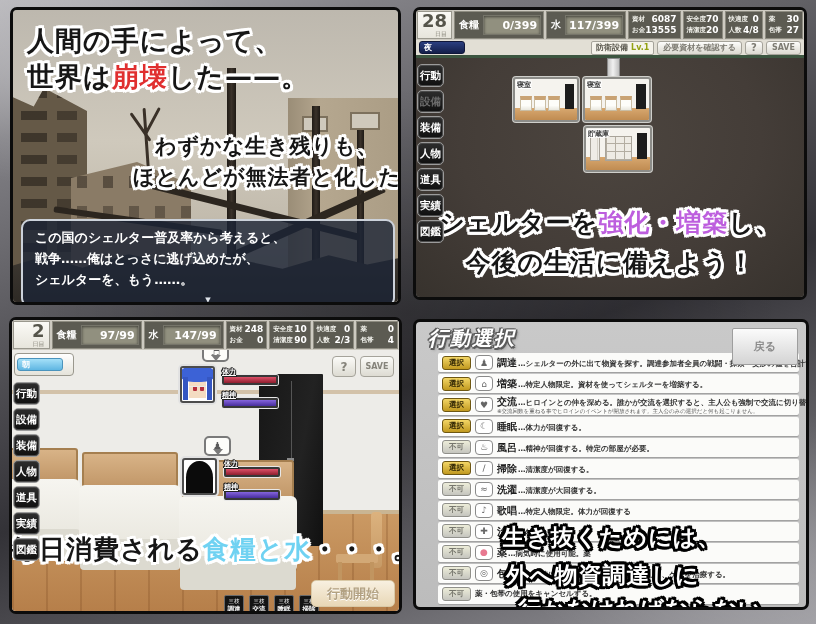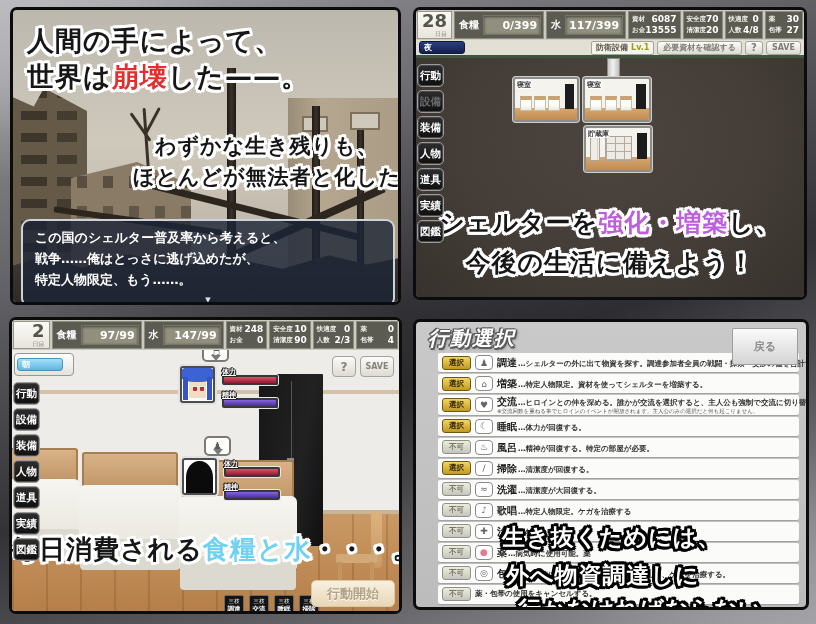--- a/index.html
+++ b/index.html
@@ -192,21 +192,21 @@
     <div class="rubble"></div>
 
     <div class="abs ow" style="left:14px;top:13px;font-size:27px;z-index:7;">人間の手によって、</div>
     <div class="abs ow" style="left:14px;top:49px;font-size:27px;z-index:7;"><span>世界は</span><span class="hl-red">崩壊</span><span>した——。</span></div>
     <div class="abs ow" style="left:142px;top:122px;font-size:21px;z-index:7;">わずかな生き残りも、</div>
     <div class="abs ow" style="left:120px;top:153px;font-size:21px;z-index:7;">ほとんどが無法者と化した。</div>
 
     <div class="dialog">
       <div class="dl">この国のシェルター普及率から考えると、</div>
       <div class="dl">戦争‥‥‥俺はとっさに逃げ込めたが、</div>
-      <div class="dl">特定人物限定、もう‥‥‥。</div>
+      <div class="dl">シェルターを、もう‥‥‥。</div>
       <div class="pause">▼</div>
     </div>
   </div>
 
   <div class="panel" id="p2">
     <div class="p2bg"></div>
 
     <div class="ghead">
       <div class="day">
         <span class="num">28</span>
@@ -568,21 +568,21 @@
           </span>
       </div>
       <div class="arow na">
         <span class="abadge">不可</span>
         <span class="aicon">
             <span>♪</span>
           </span>
         <span class="txt">
             <span class="l1">
               <span class="aname">歌唱</span>
-              <span class="adesc">…特定人物限定。ケガを治療する</span>
+              <span class="adesc">…特定人物限定。体力が回復する</span>
             </span>
           </span>
       </div>
       <div class="arow na">
         <span class="abadge">不可</span>
         <span class="aicon">
             <span>✚</span>
           </span>
         <span class="txt">
             <span class="l1">

